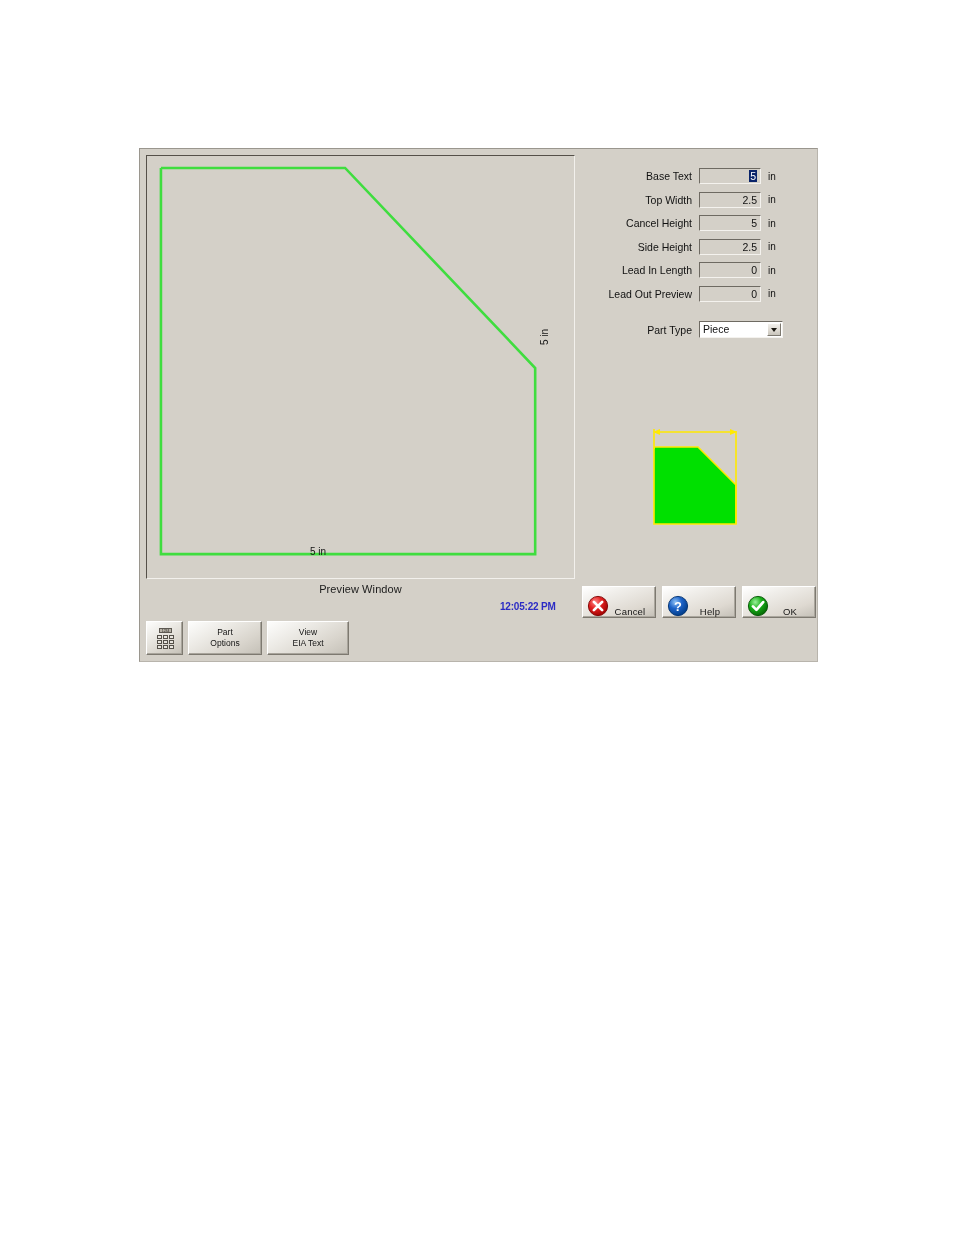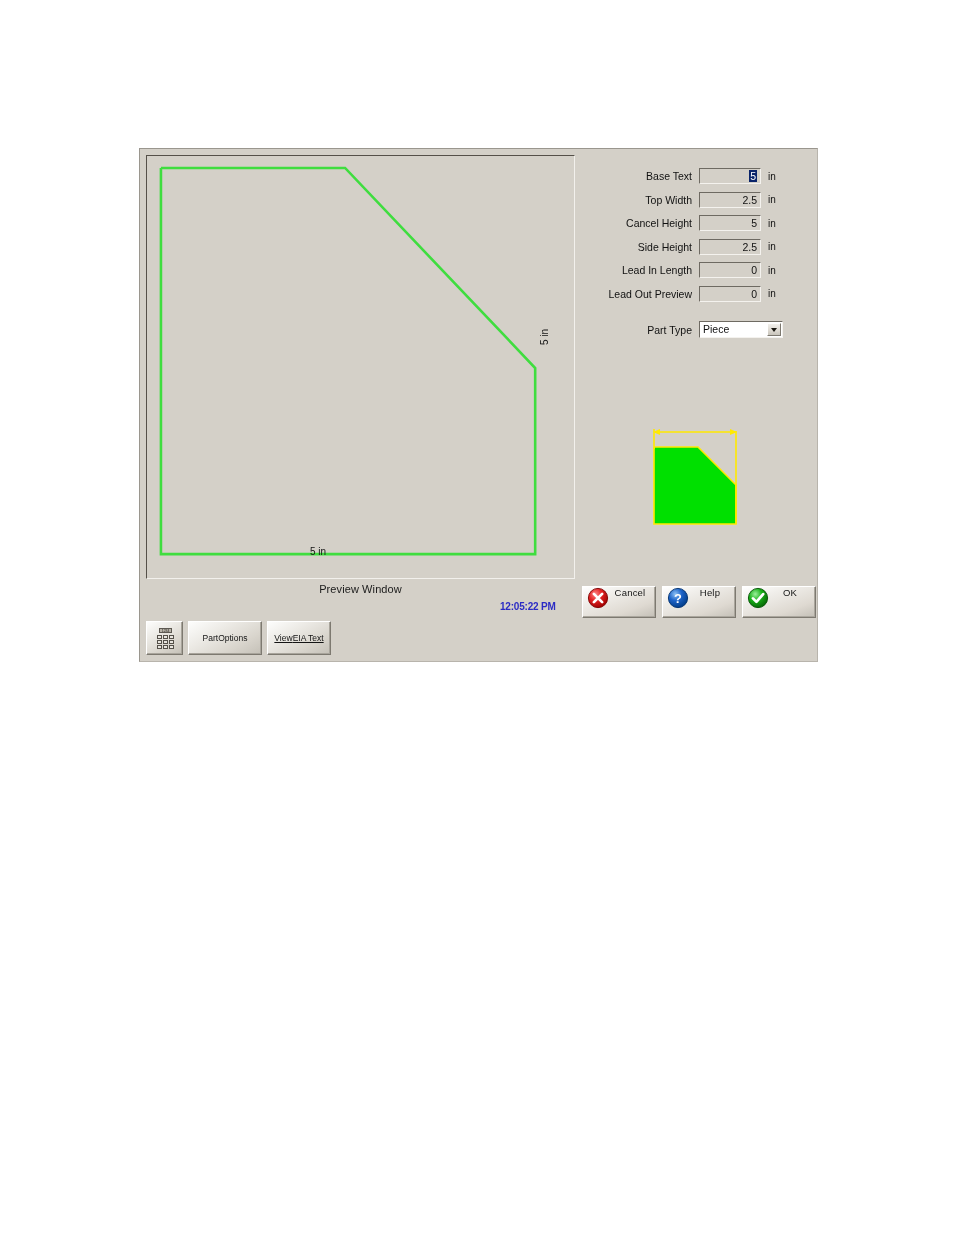--- a/index.html
+++ b/index.html
@@ -80,33 +80,33 @@
     gap: 5px;
   }
   .tool-btn {
     background: linear-gradient(150deg, #fdfdfc 0%, #eceae5 35%, #d9d5cd 70%, #c4c0b7 100%);
     border-top: 1px solid #ffffff;
     border-left: 1px solid #ffffff;
     border-right: 1px solid #7d7970;
     border-bottom: 1px solid #7d7970;
     box-shadow: inset -1px -1px 0 #a8a49b;
     display: flex;
-    flex-direction: row;
+    flex-direction: column;
     align-items: center;
     justify-content: center;
     font-size: 8.5px;
     color: #141414;
     line-height: 1.25;
     cursor: default;
     height: 34px;
     box-sizing: border-box;
   }
   #btn-keypad { width: 37px; }
   #btn-part-options { width: 74px; }
-  #btn-view-eia { width: 64px; text-decoration: underline; }
+  #btn-view-eia { width: 82px; }
 
   
   .keypad-icon { width: 20px; height: 20px; position: relative; }
   .keypad-icon .kp-disp {
     position: absolute; left: 4px; top: 0px; width: 13px; height: 5px;
     background: #b9b4aa; border: 1px solid #5d5952;
     font-size: 3.5px; color: #2e2c28; text-align: right; line-height: 5px;
     padding-right: 1px; box-sizing: border-box; overflow: hidden;
   }
   .keypad-icon .kp-key {
@@ -222,21 +222,21 @@
     width: 74px;
     height: 32px;
     background: linear-gradient(160deg,#ffffff 0%, #f0eeea 30%, #ded9d1 72%, #c3bfb6 100%);
     border-top: 1px solid #ffffff;
     border-left: 1px solid #ffffff;
     border-right: 1px solid #7d7970;
     border-bottom: 1px solid #7d7970;
     box-shadow: inset -1px -1px 0 #aaa69d;
     box-sizing: border-box;
     display: flex;
-    align-items: flex-start;
+    align-items: flex-end;
     cursor: default;
     position: relative;
   }
   .action-icon {
     width: 22px; height: 22px;
     margin-left: 4px;
     flex: 0 0 auto;
   }
   .action-label {
     flex: 1 1 auto;

